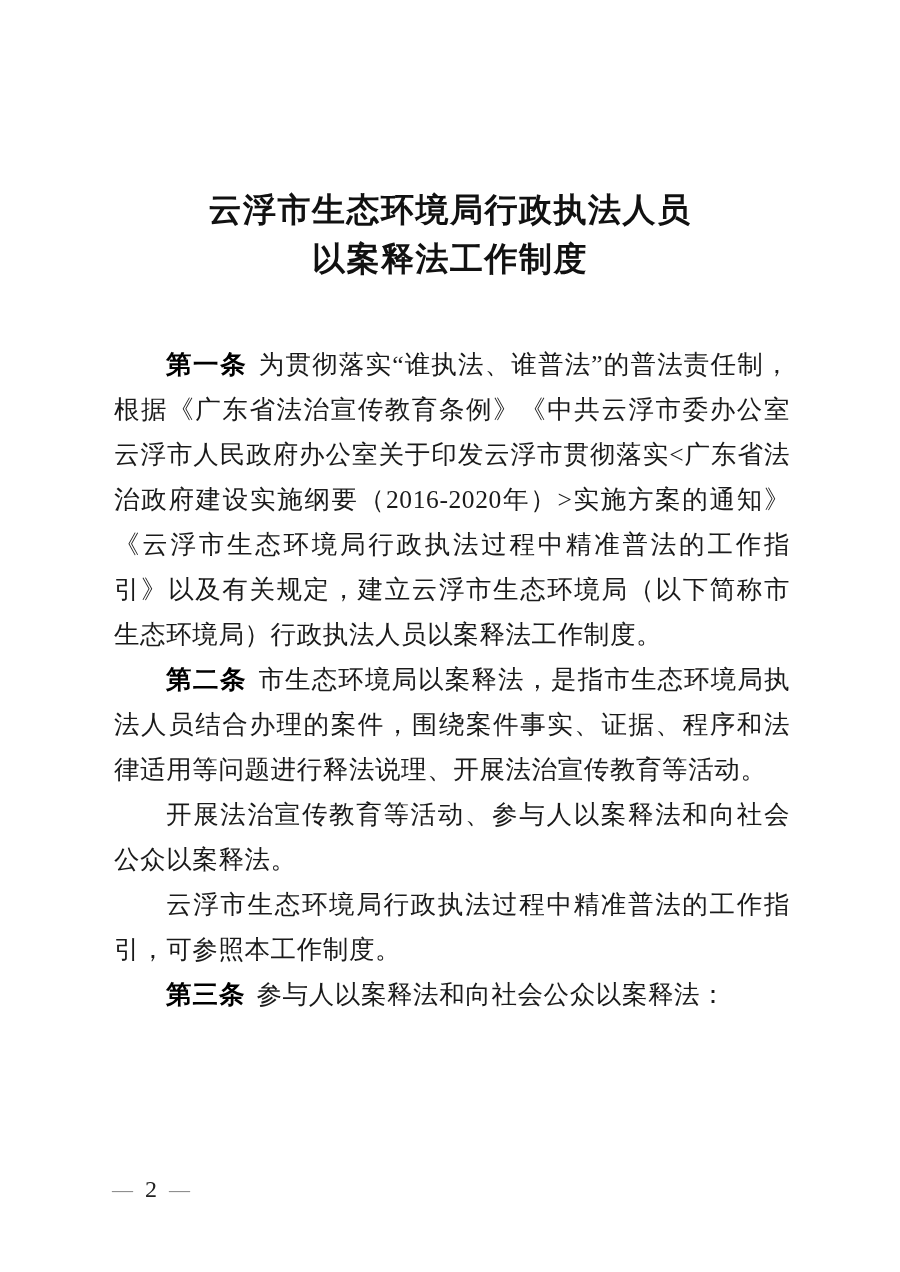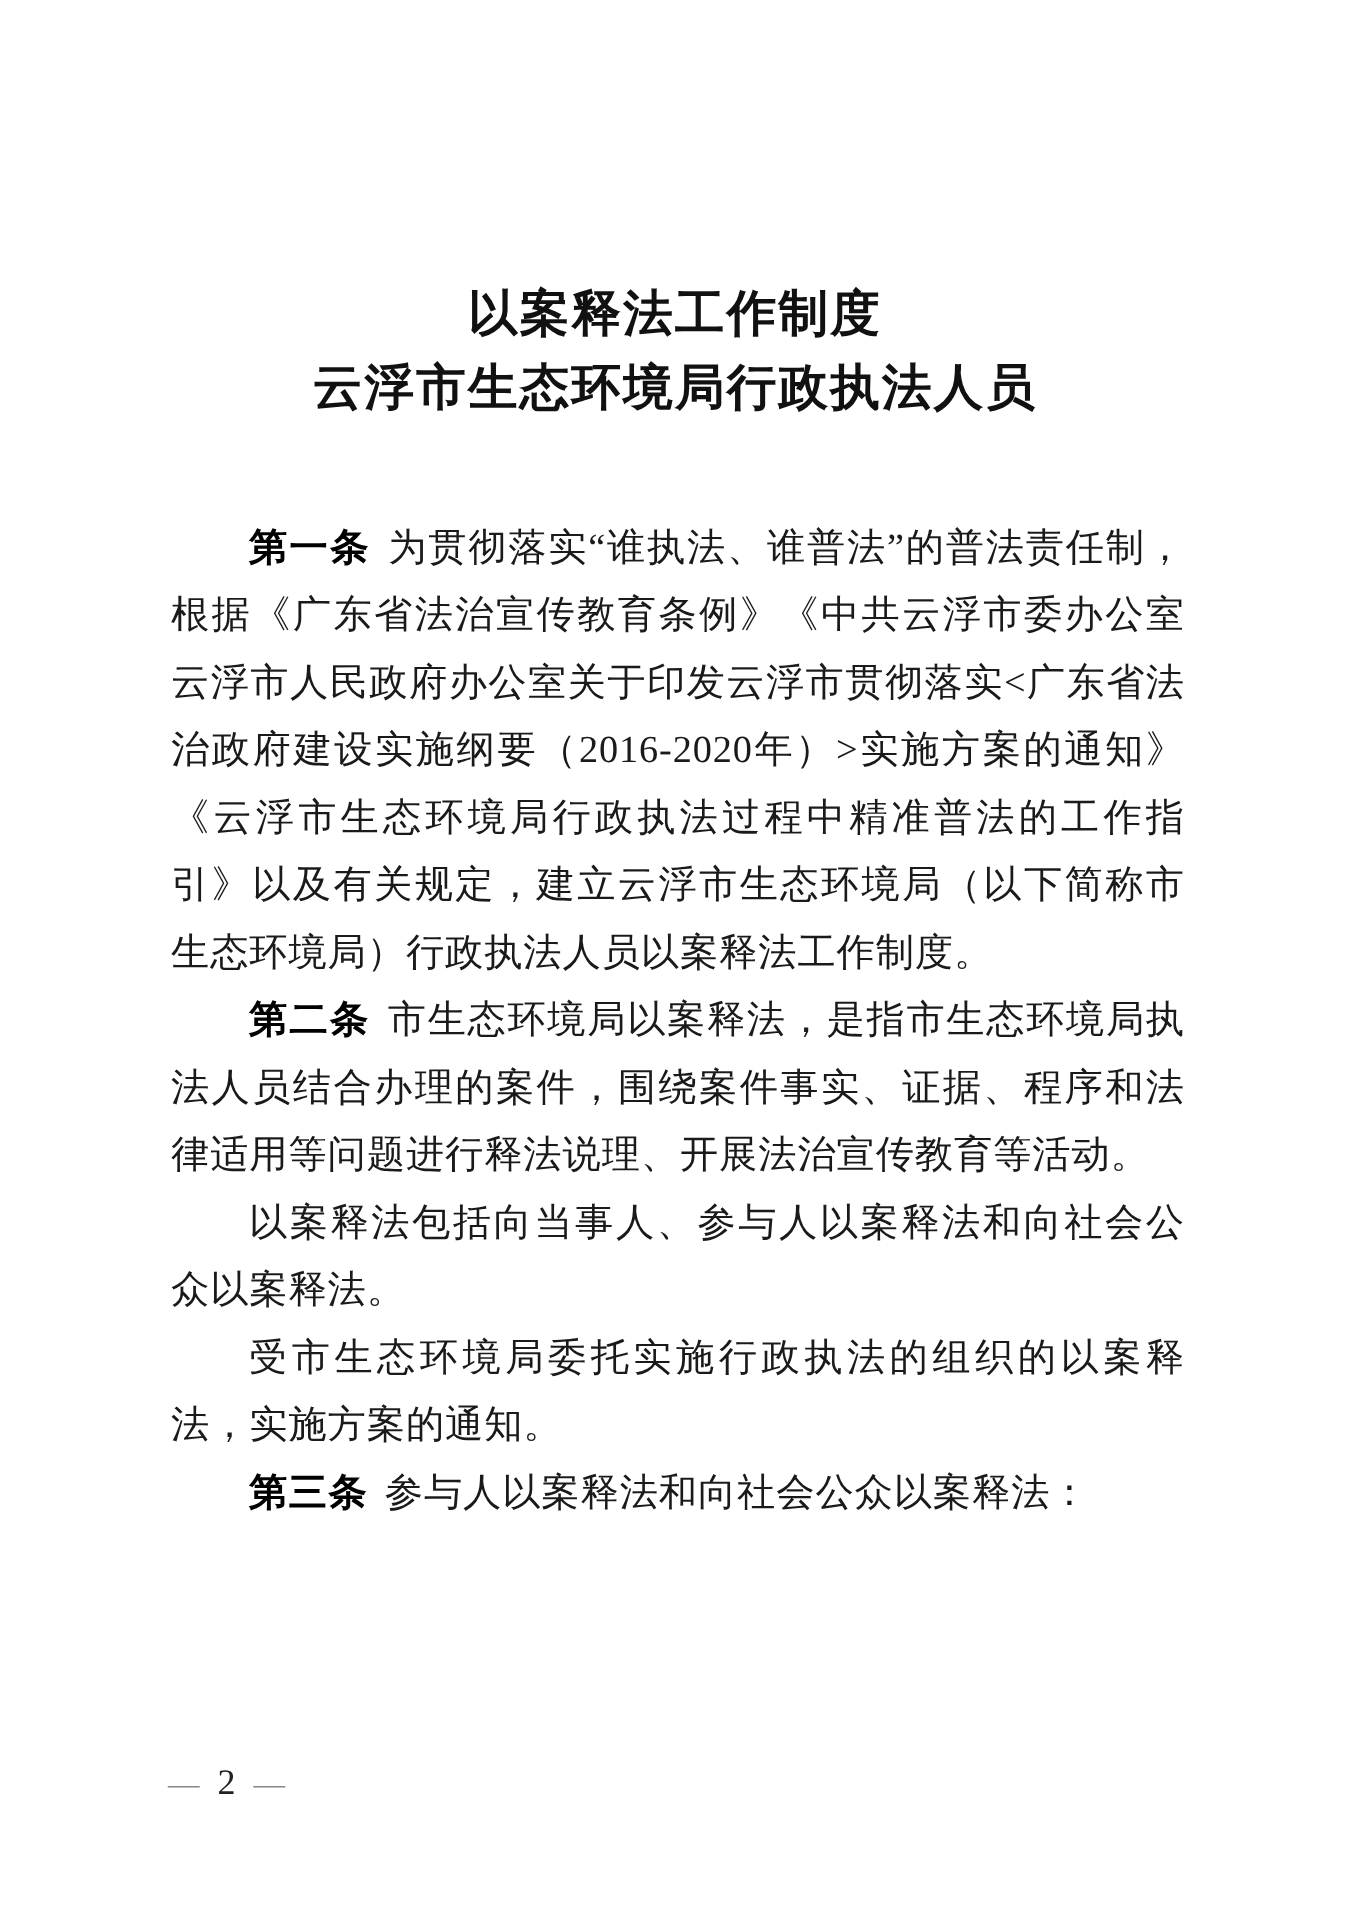--- a/index.html
+++ b/index.html
@@ -95,40 +95,40 @@
     color: #888888;
     font-size: 21px;
   }
 </style>
 </head>
 <body>
 
 <div class="page">
 
   <div class="doc-title">
+    <span class="title-line">云浮市生态环境局行政执法人员</span>
     <span class="title-line">以案释法工作制度</span>
-    <span class="title-line">云浮市生态环境局行政执法人员</span>
   </div>
 
   <div class="doc-body">
 
     <p class="para indent">
       <span class="art-no">第一条</span><span class="gap"></span><span>为贯彻落实“谁执法、谁普法”的普法责任制，根据《广东省法治宣传教育条例》《中共云浮市委办公室  云浮市人民政府办公室关于印发云浮市贯彻落实&lt;广东省法治政府建设实施纲要（2016-2020年）&gt;实施方案的通知》《云浮市生态环境局行政执法过程中精准普法的工作指引》以及有关规定，建立云浮市生态环境局（以下简称市生态环境局）行政执法人员以案释法工作制度。</span>
     </p>
 
     <p class="para indent">
       <span class="art-no">第二条</span><span class="gap"></span><span>市生态环境局以案释法，是指市生态环境局执法人员结合办理的案件，围绕案件事实、证据、程序和法律适用等问题进行释法说理、开展法治宣传教育等活动。</span>
     </p>
 
     <p class="para indent">
-      <span>以案释法包括向当事人、参与人以案释法和向社会公众以案释法。</span>
+      <span>开展法治宣传教育等活动、参与人以案释法和向社会公众以案释法。</span>
     </p>
 
     <p class="para indent">
-      <span>受市生态环境局委托实施行政执法的组织的以案释法，实施方案的通知。</span>
+      <span>云浮市生态环境局行政执法过程中精准普法的工作指引，可参照本工作制度。</span>
     </p>
 
     <p class="para indent">
       <span class="art-no">第三条</span><span class="gap"></span><span>参与人以案释法和向社会公众以案释法：</span>
     </p>
 
 
   </div>
 
   <div class="page-footer">

